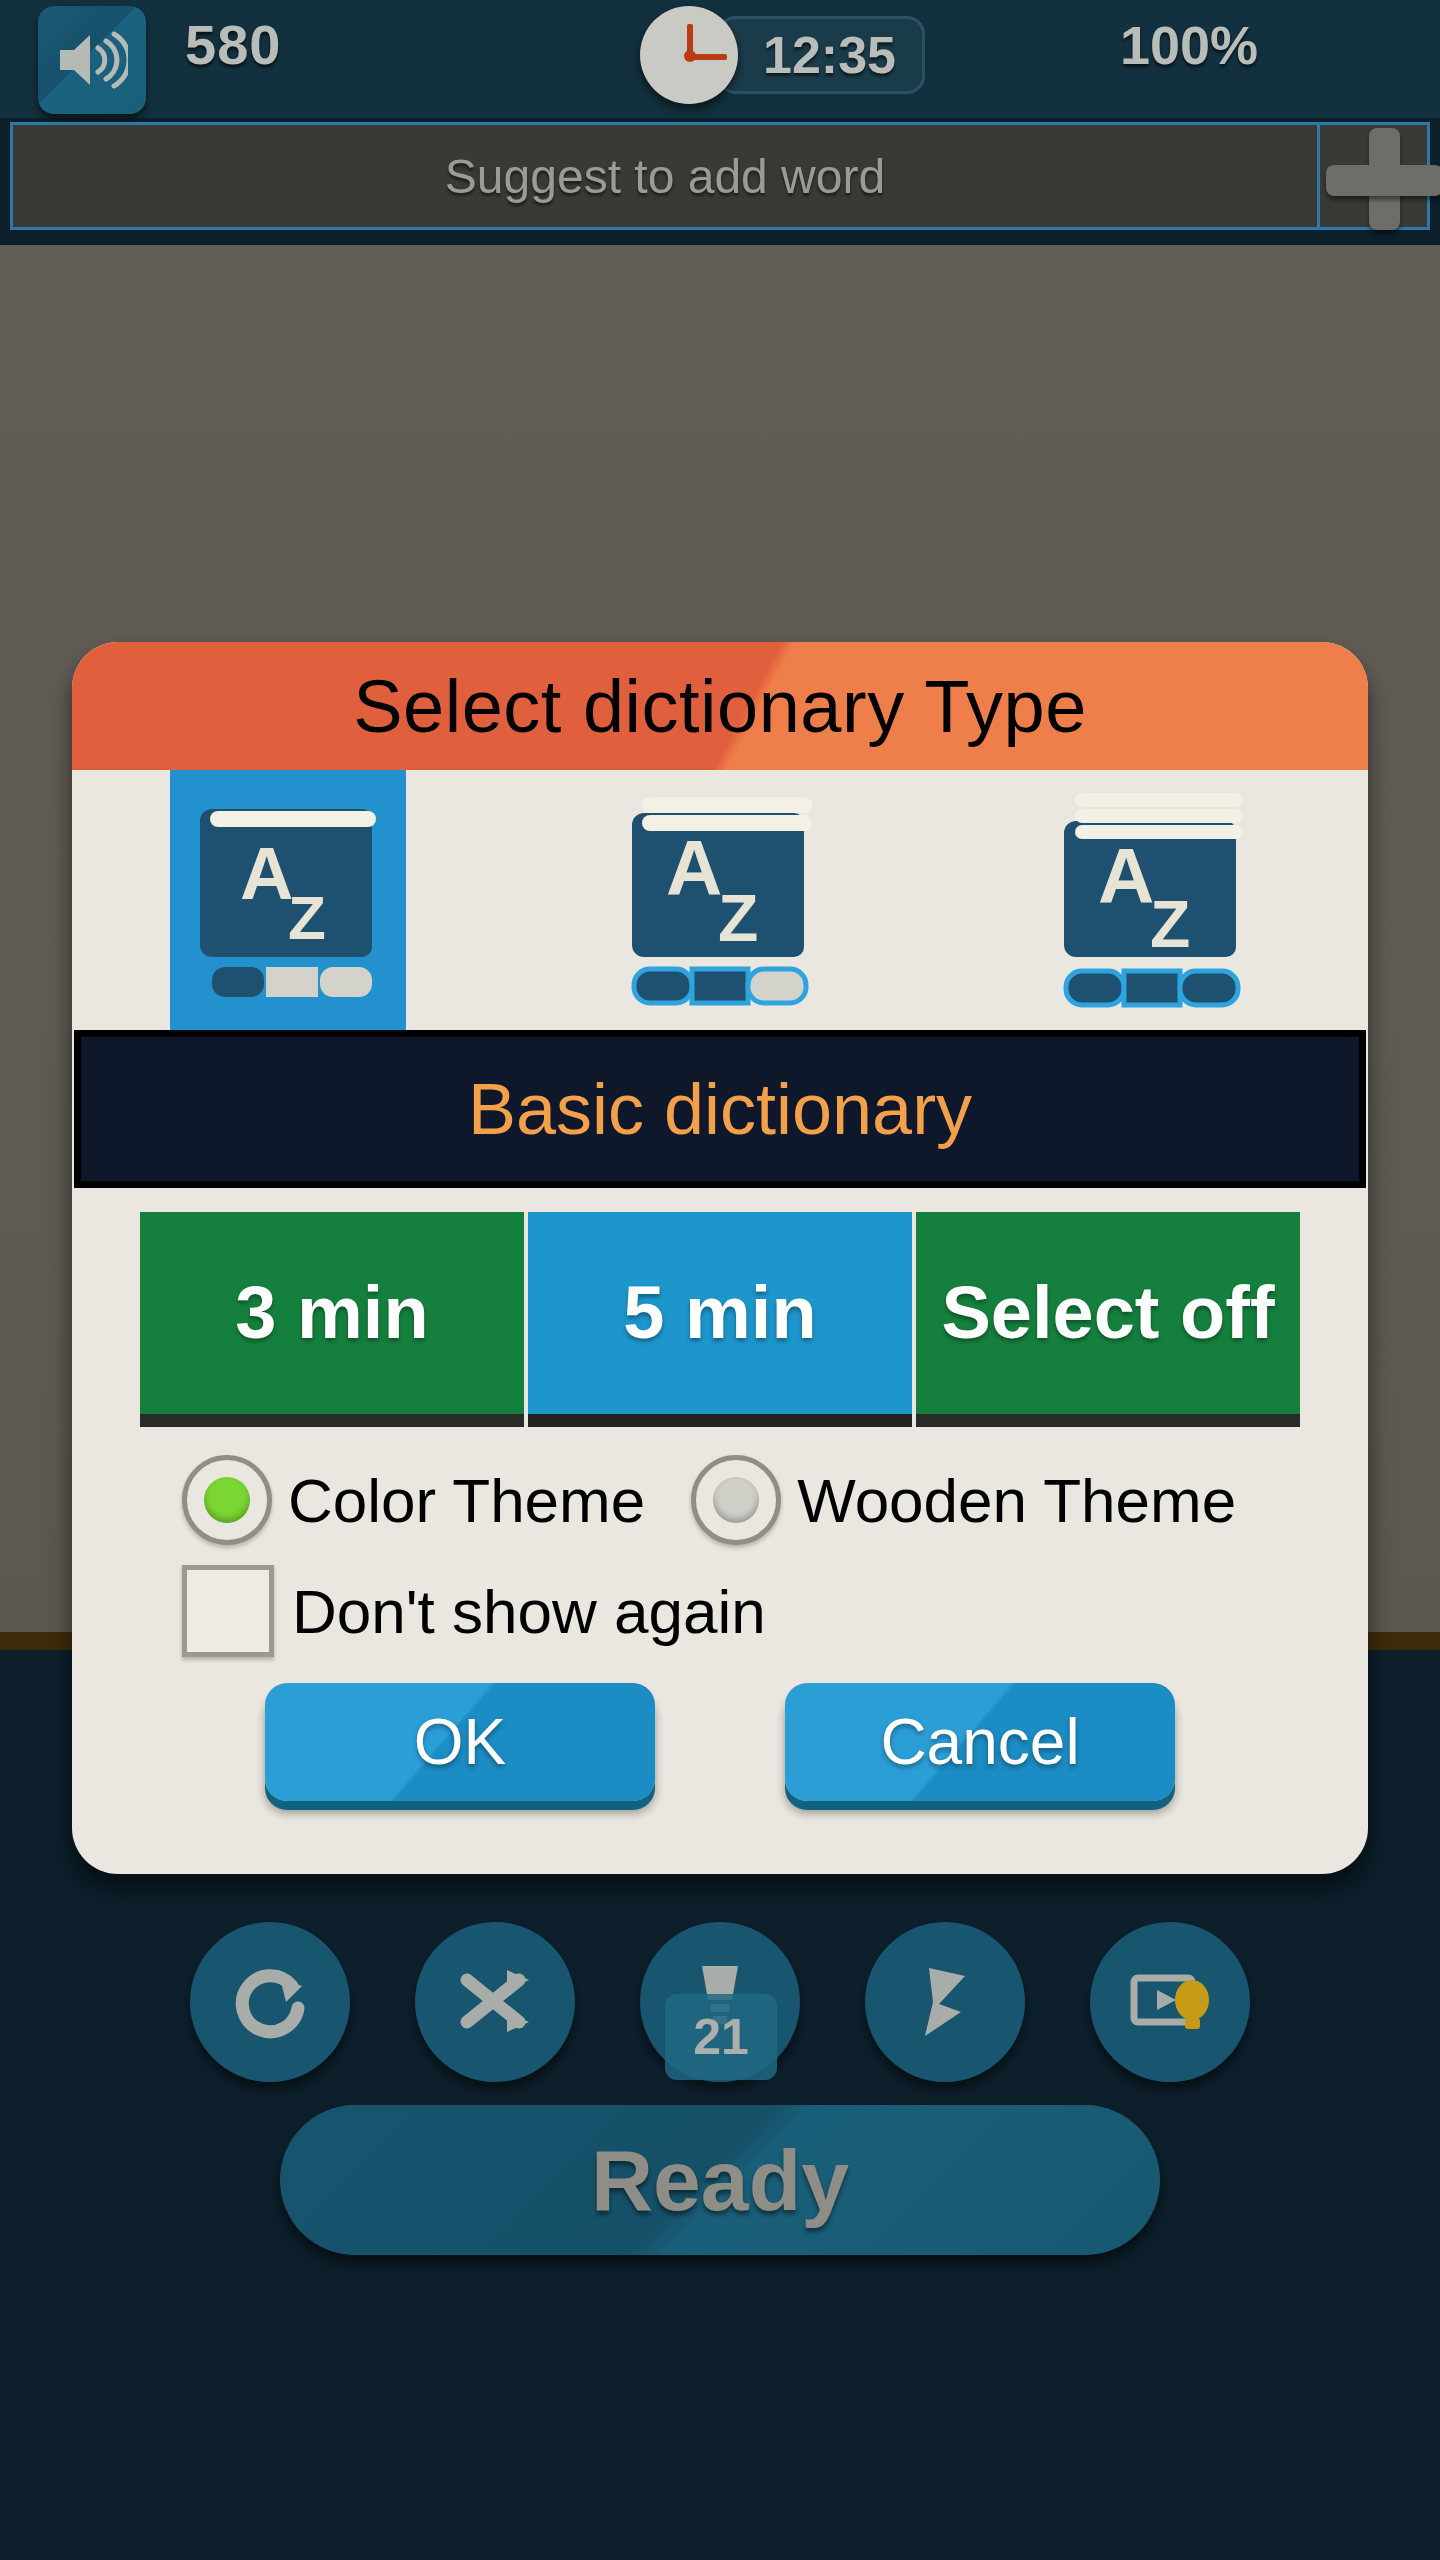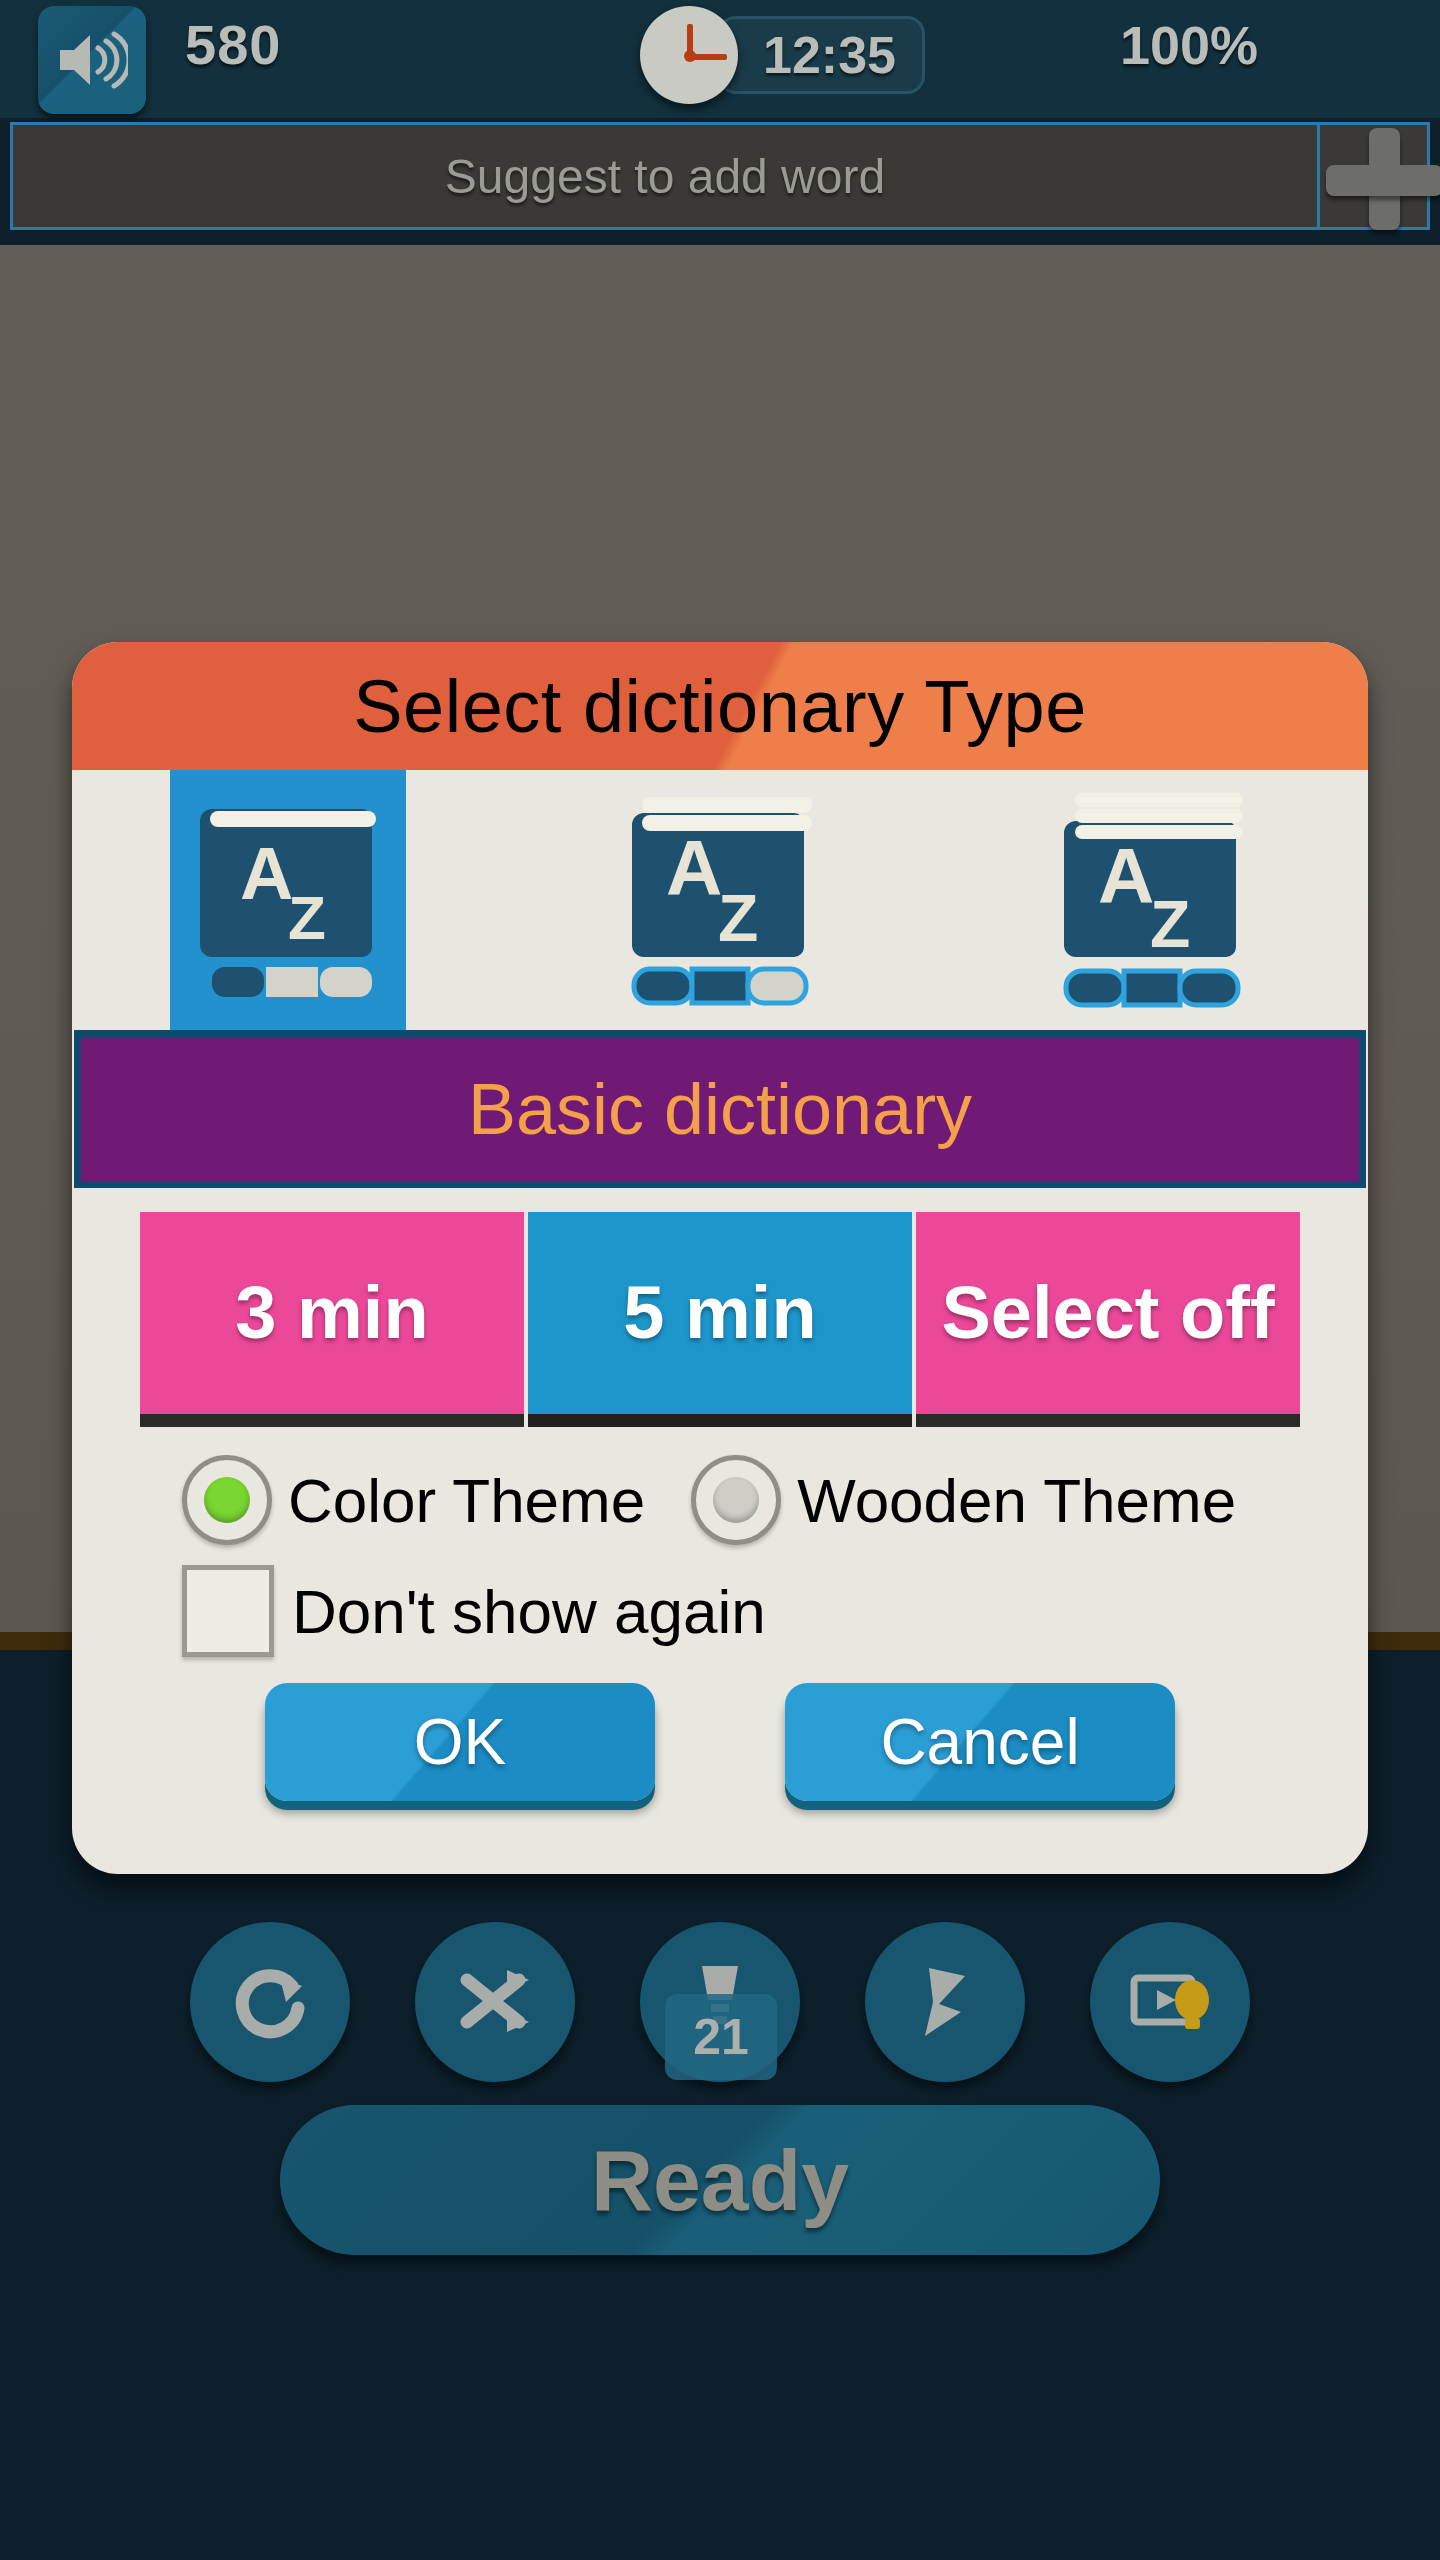--- a/index.html
+++ b/index.html
@@ -196,36 +196,36 @@
     width: 200px; height: 218px;
   }
 
   
   .label-row {
     height: 160px; padding: 0 2px;
   }
   .label-box {
     width: 1292px; height: 158px;
     margin: 0 auto;
-    background: #701a75;
-    border: 7px solid #0c4a6e;
+    background: #0f172a;
+    border: 7px solid #000000;
     display: flex; align-items: center; justify-content: center;
   }
   .label-box span {
     font-size: 72px; color: #f2a04a;
   }
 
   
   .timer-row {
     margin: 22px auto 0; width: 1160px; height: 215px;
     display: flex;
   }
   .timer-btn {
     flex: 1;
-    background: #ec4899;
+    background: #15803d;
     display: flex; align-items: center; justify-content: center;
     border-bottom: 13px solid #2a2a28;
     padding: 0 6px;
   }
   .timer-btn.active { background: #1d96cc; border-bottom-color: #23201e; }
   .timer-btn span {
     font-size: 74px; font-weight: bold; color: #ffffff;
     text-align: center; line-height: 0.95;
     text-shadow: 0 3px 4px rgba(0,0,0,0.35);
   }

